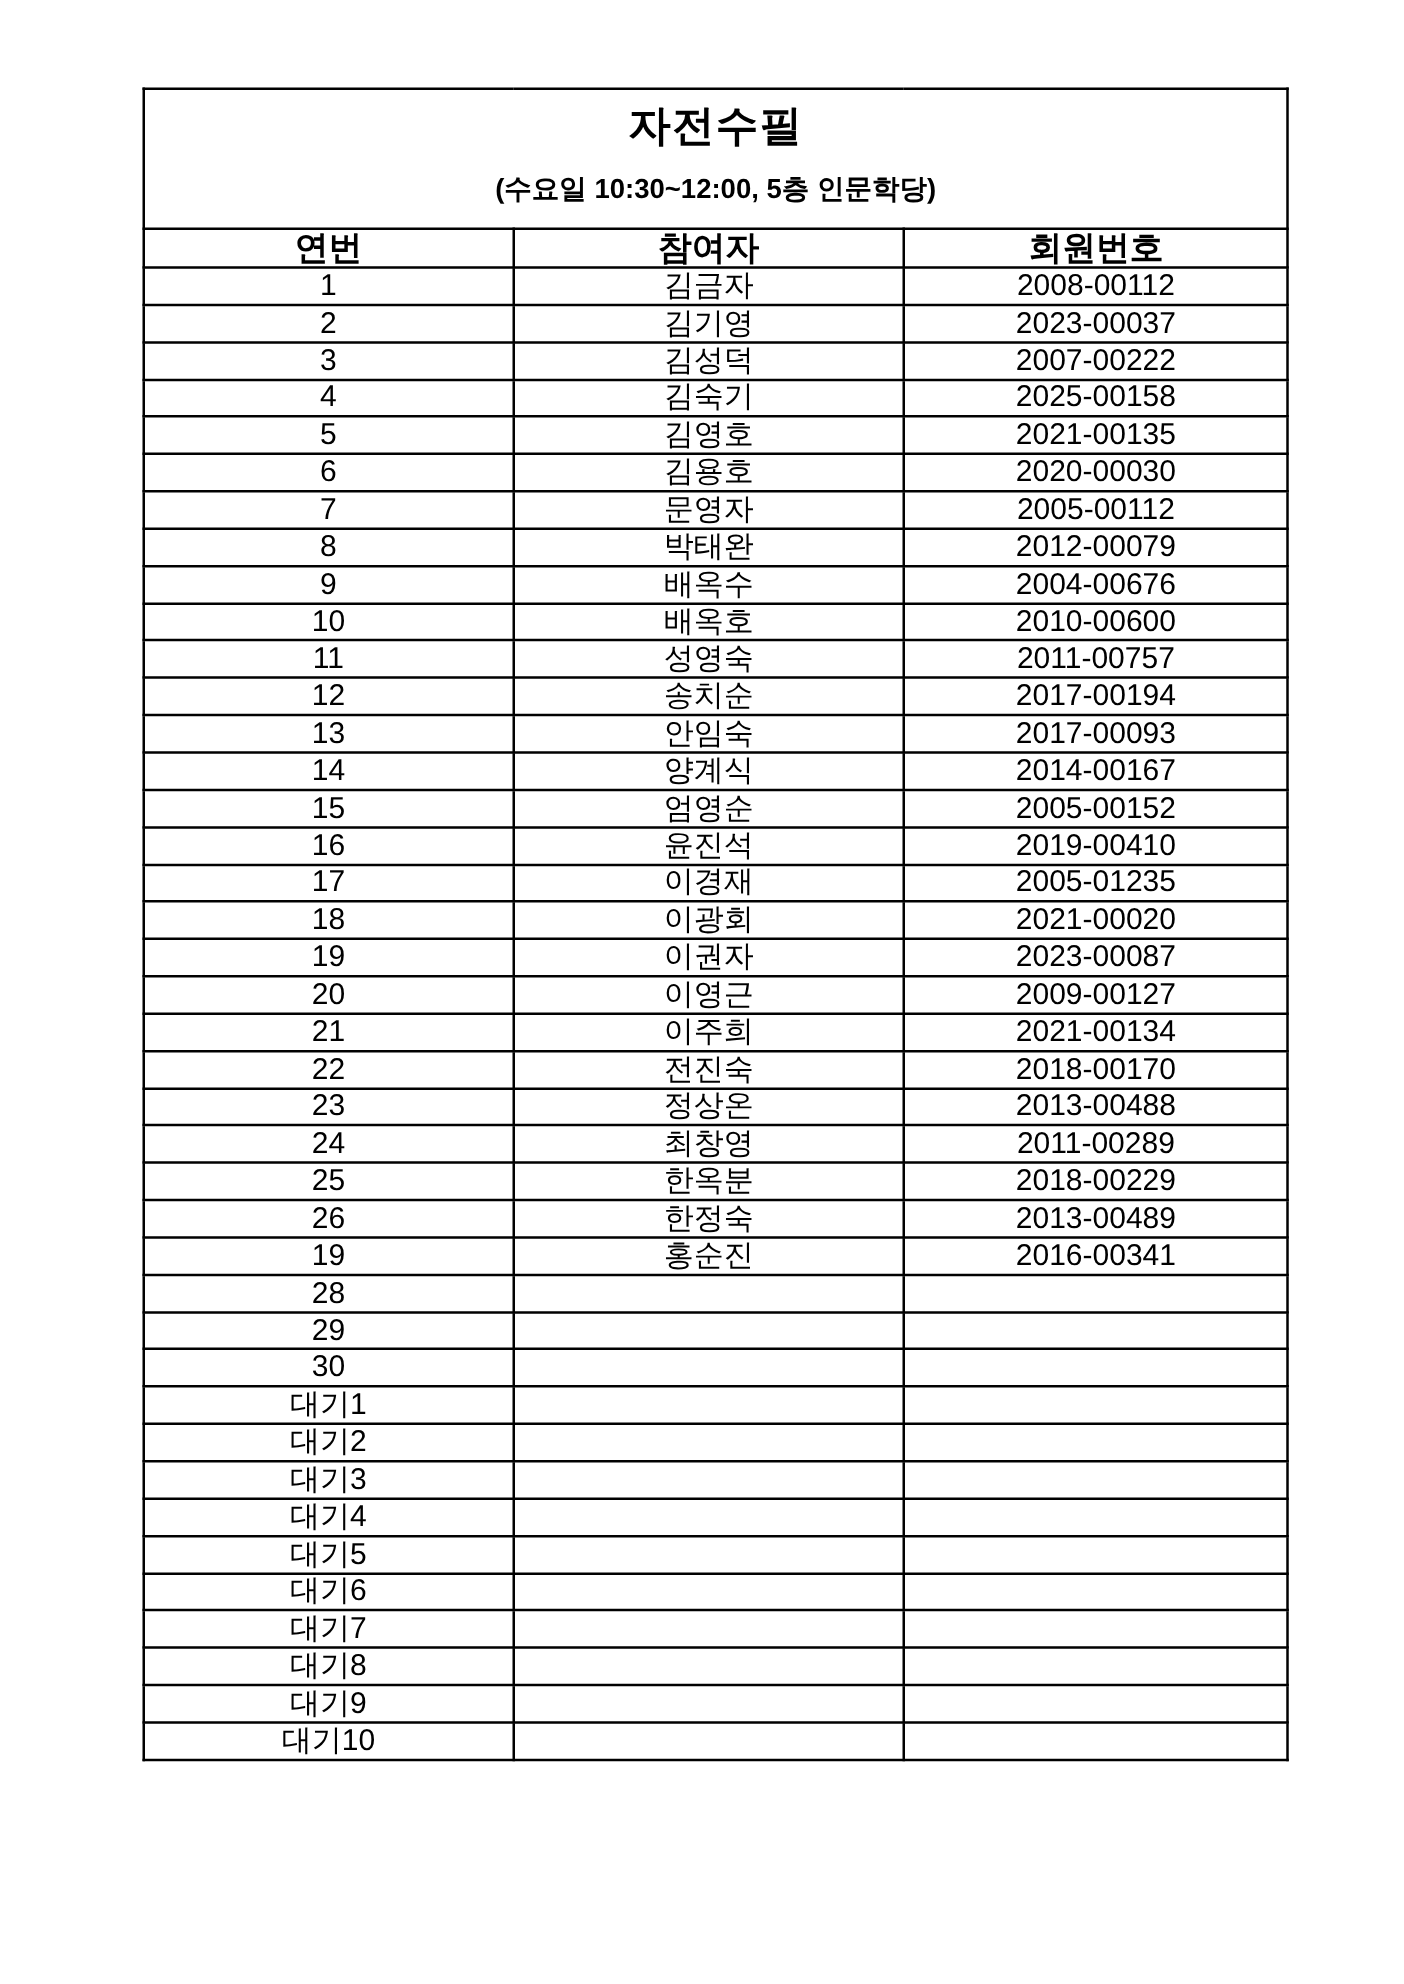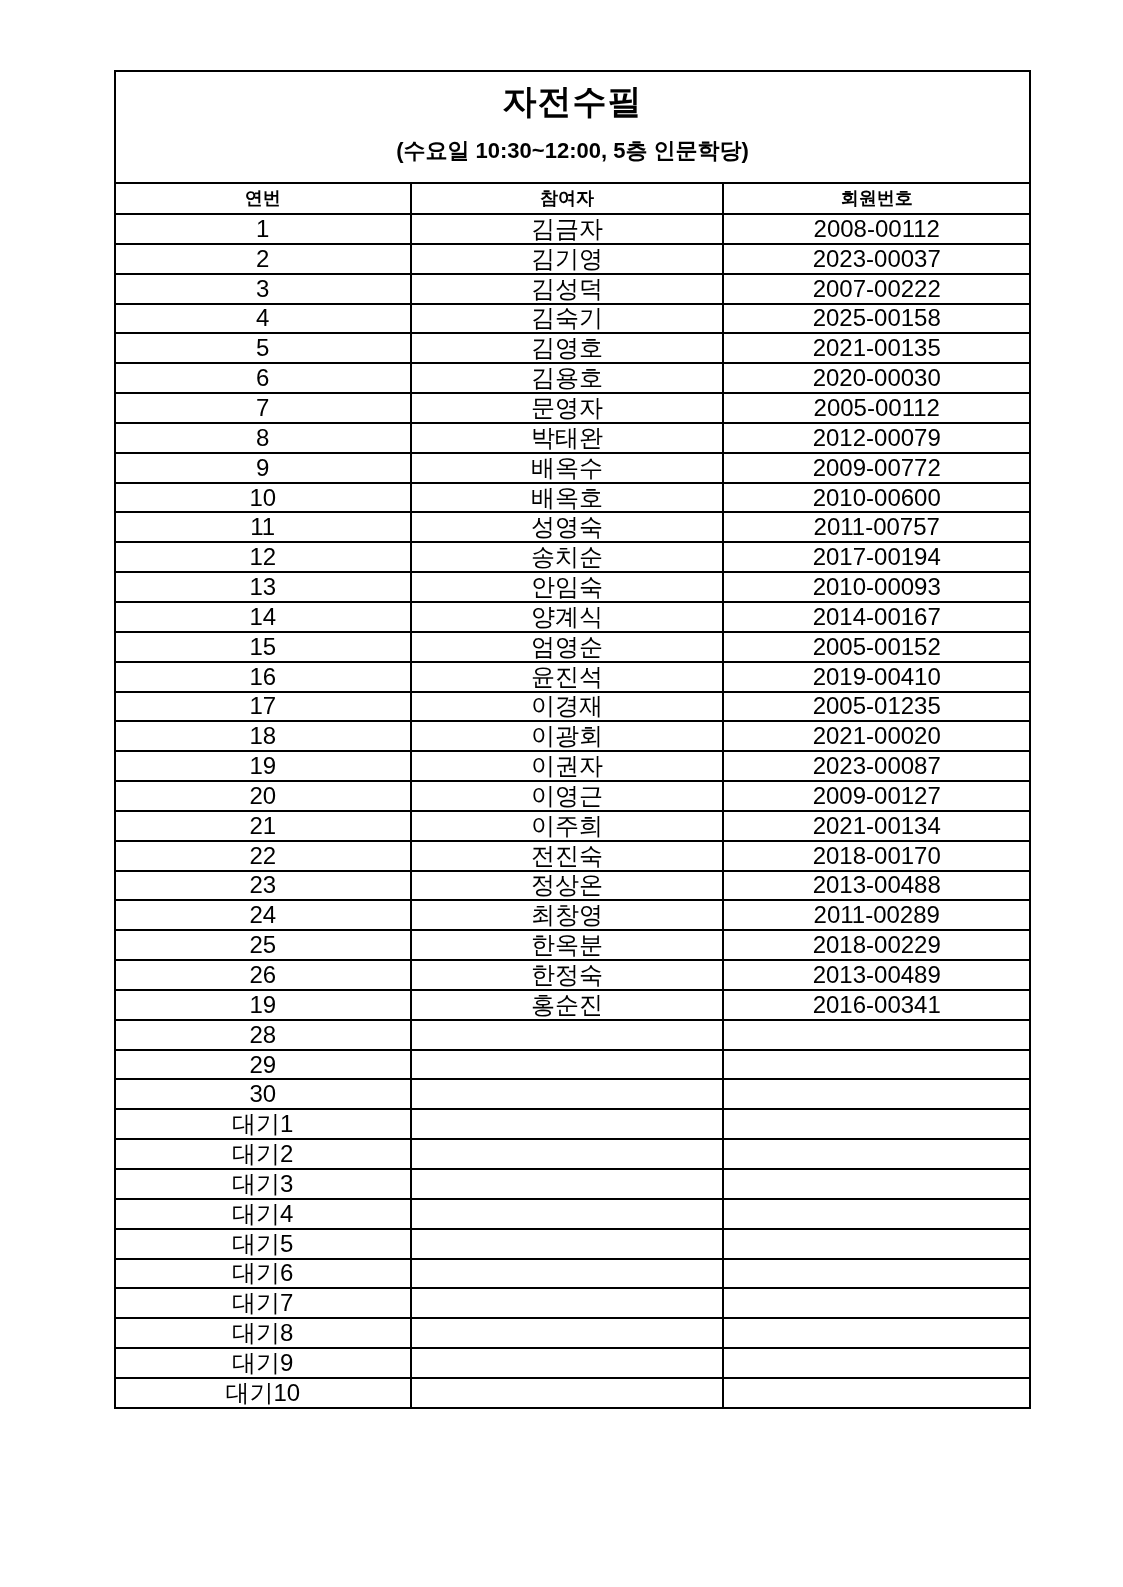--- a/index.html
+++ b/index.html
@@ -45,21 +45,21 @@
     line-height: 50px;
     letter-spacing: 1px;
   }
   .doc-subtitle {
     font-size: 22px;
     font-weight: bold;
     line-height: 50px;
   }
   th.head-cell {
     height: 29px;
-    font-size: 18px;
+    font-size: 27px;
     font-weight: bold;
     line-height: 29px;
   }
   td.data-cell {
     height: 29.85px;
     font-size: 24px;
     font-weight: normal;
     line-height: 26px;
   }
 </style>
@@ -123,41 +123,41 @@
     <td class="data-cell">2005-00112</td>
   </tr>
         <tr>
     <td class="data-cell">8</td>
     <td class="data-cell">박태완</td>
     <td class="data-cell">2012-00079</td>
   </tr>
         <tr>
     <td class="data-cell">9</td>
     <td class="data-cell">배옥수</td>
-    <td class="data-cell">2009-00772</td>
+    <td class="data-cell">2004-00676</td>
   </tr>
         <tr>
     <td class="data-cell">10</td>
     <td class="data-cell">배옥호</td>
     <td class="data-cell">2010-00600</td>
   </tr>
         <tr>
     <td class="data-cell">11</td>
     <td class="data-cell">성영숙</td>
     <td class="data-cell">2011-00757</td>
   </tr>
         <tr>
     <td class="data-cell">12</td>
     <td class="data-cell">송치순</td>
     <td class="data-cell">2017-00194</td>
   </tr>
         <tr>
     <td class="data-cell">13</td>
     <td class="data-cell">안임숙</td>
-    <td class="data-cell">2010-00093</td>
+    <td class="data-cell">2017-00093</td>
   </tr>
         <tr>
     <td class="data-cell">14</td>
     <td class="data-cell">양계식</td>
     <td class="data-cell">2014-00167</td>
   </tr>
         <tr>
     <td class="data-cell">15</td>
     <td class="data-cell">엄영순</td>
     <td class="data-cell">2005-00152</td>

